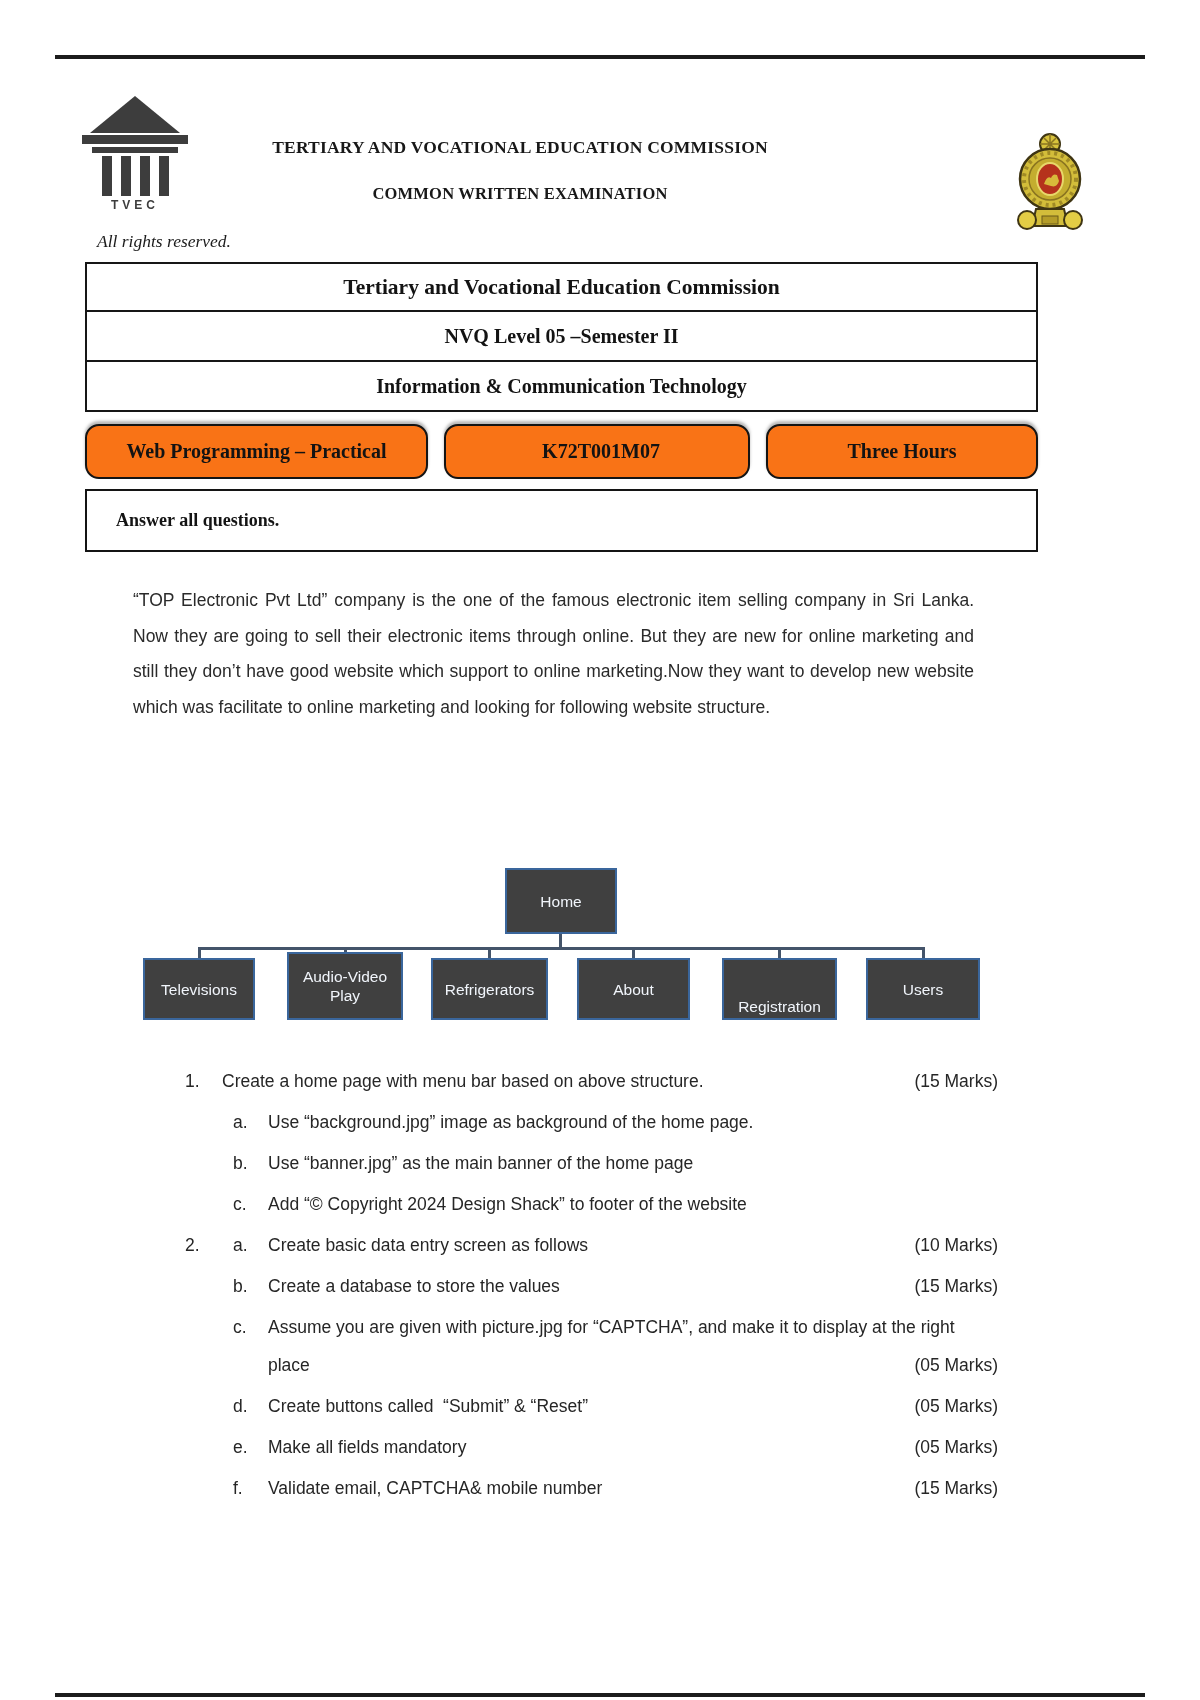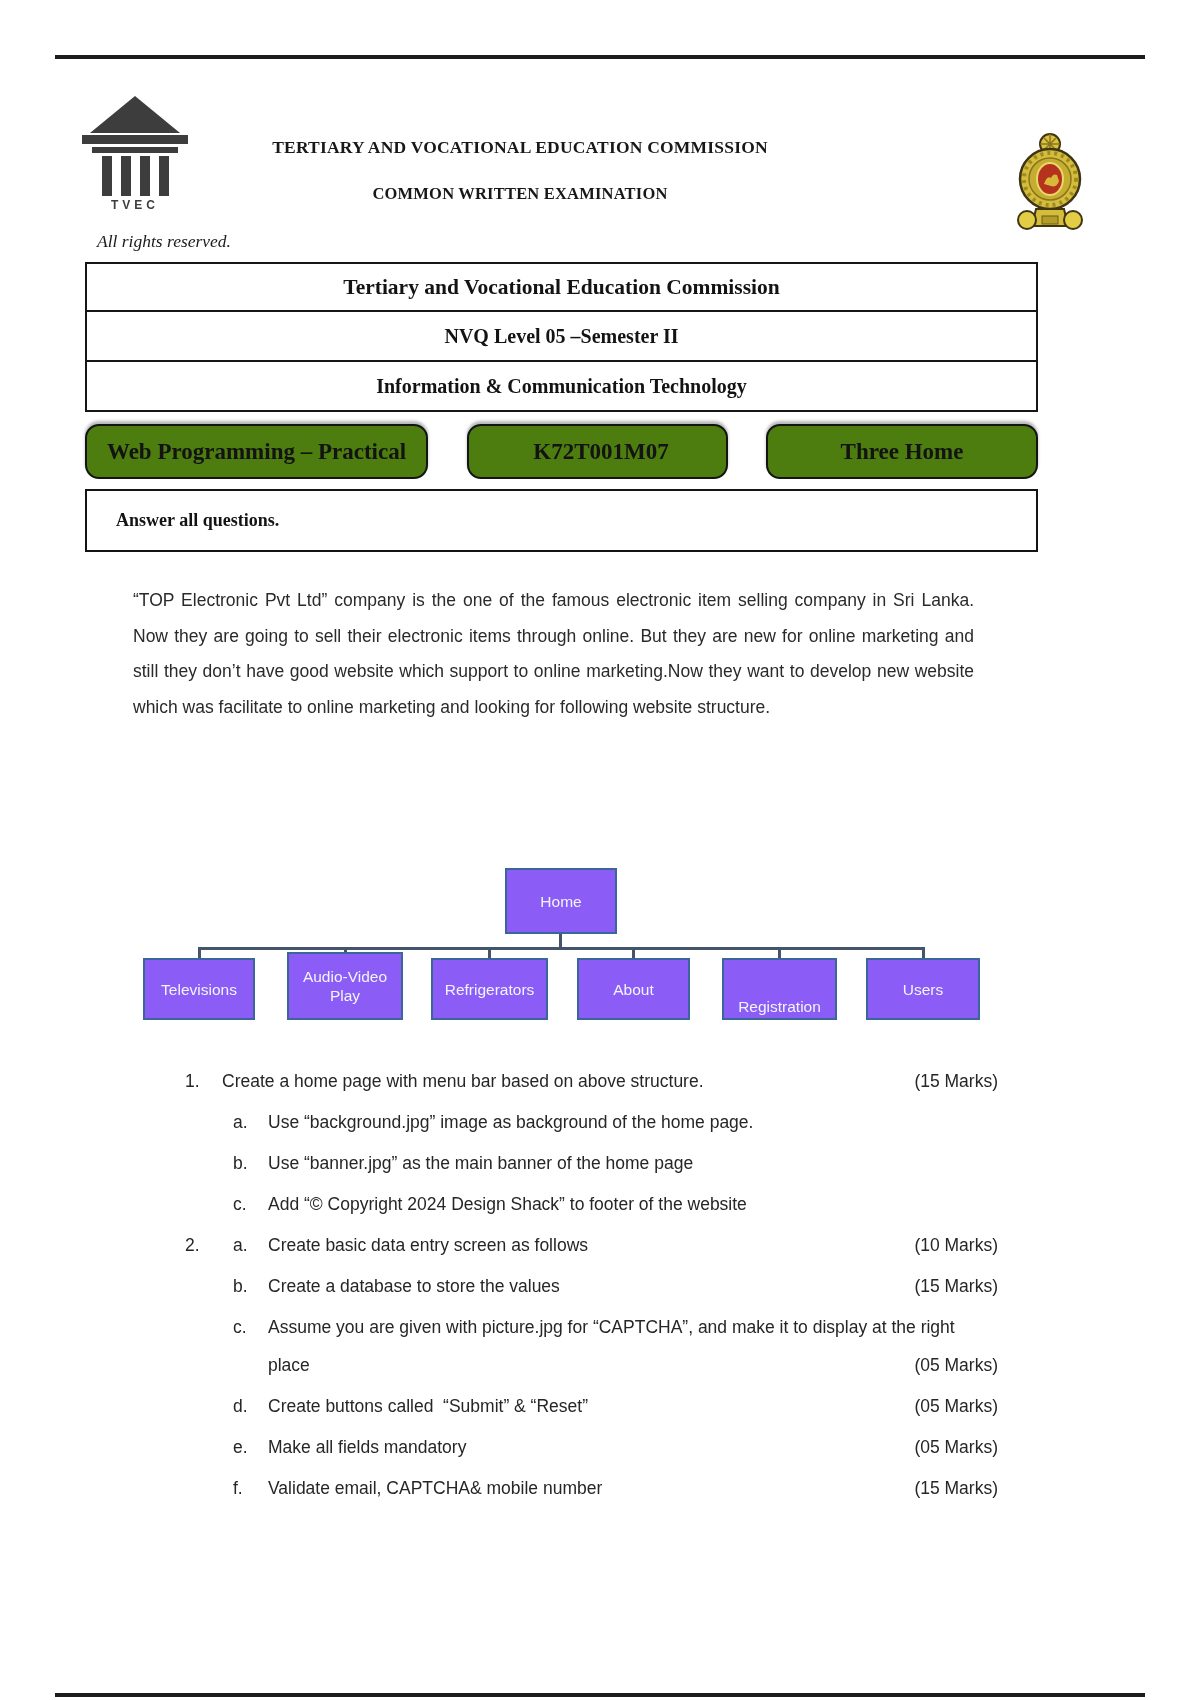--- a/index.html
+++ b/index.html
@@ -33,39 +33,39 @@
   
   .info-table { position:absolute; left:85px; top:262px; width:953px; border:2.5px solid #161616;
                 font-family:"Liberation Serif","DejaVu Serif",serif; font-weight:bold; color:#131313; }
   .info-row { height:48px; display:flex; align-items:center; justify-content:center; }
   .info-row.r1 { font-size:21.5px; border-bottom:2.5px solid #161616; }
   .info-row.r2 { font-size:20px; height:50px; border-bottom:2.5px solid #161616; }
   .info-row.r3 { font-size:20px; }
 
   
   .meta-row { position:absolute; left:85px; top:424px; width:953px; display:flex; justify-content:space-between; }
-  .meta-box { height:55px; border:2.5px solid #141414; border-radius:14px; background:#4d7c0f;
+  .meta-box { height:55px; border:2.5px solid #141414; border-radius:14px; background:#f97316;
               display:flex; align-items:center; justify-content:center;
-              font-family:"Liberation Serif","DejaVu Serif",serif; font-weight:bold; font-size:23px; color:#131313;
+              font-family:"Liberation Serif","DejaVu Serif",serif; font-weight:bold; font-size:20px; color:#131313;
               box-shadow:0 -3px 3px rgba(125,125,125,.55); }
   .meta-box.b1 { width:343px; }
-  .meta-box.b2 { width:261px;padding-left:8px; }
+  .meta-box.b2 { width:306px;padding-left:8px; }
   .meta-box.b3 { width:272px; }
 
   .answer-box { position:absolute; left:85px; top:489px; width:953px; height:63px; border:2.5px solid #141414;
                 display:flex; align-items:center; padding-left:29px;
                 font-family:"Liberation Serif","DejaVu Serif",serif; font-weight:bold; font-size:18px; color:#131313; }
 
   
   .intro { position:absolute; left:133px; top:583px; width:841px; font-size:17.5px; line-height:35.5px;
            text-align:justify; color:#2a2a2a; }
 
   
   .diagram { position:absolute; left:0; top:868px; width:1200px; height:165px; }
-  .node { position:absolute; height:62px; background:#8b5cf6; border:2px solid #3a669c;
+  .node { position:absolute; height:62px; background:#404040; border:2px solid #3a669c;
           display:flex; align-items:center; justify-content:center; text-align:center;
           color:#f1f5fb; font-size:15.5px; line-height:19px; padding:2px; }
   .node.root { height:66px; }
   .vline { position:absolute; width:3px; background:#44546a; }
   .hline { position:absolute; height:3px; background:#44546a; }
 
   
   .questions { position:absolute; left:185px; top:1062px; width:813px; font-size:17.5px; color:#262626; }
   .qrow { position:relative; line-height:38px; margin-bottom:3px; }
   .qrow .txt { white-space:pre-wrap; }
@@ -122,21 +122,21 @@
 
   <div class="info-table">
     <div class="info-row r1">Tertiary and Vocational Education Commission</div>
     <div class="info-row r2">NVQ Level 05 –Semester II</div>
     <div class="info-row r3">Information &amp; Communication Technology</div>
   </div>
 
   <div class="meta-row">
     <div class="meta-box b1">Web Programming – Practical</div>
     <div class="meta-box b2">K72T001M07</div>
-    <div class="meta-box b3">Three Home</div>
+    <div class="meta-box b3">Three Hours</div>
   </div>
 
   <div class="answer-box">Answer all questions.</div>
 
   <div class="intro">“TOP Electronic Pvt Ltd” company is the one of the famous electronic item selling company in Sri Lanka. Now they are going to sell their electronic items through online. But they are new for online marketing and still they don’t have good website which support to online marketing.Now they want to develop new website which was facilitate to online marketing and looking for following website structure.</div>
 
   <div class="diagram">
     <div class="node root" style="left:505px; top:0; width:112px;">
       <span>Home</span>
     </div>

